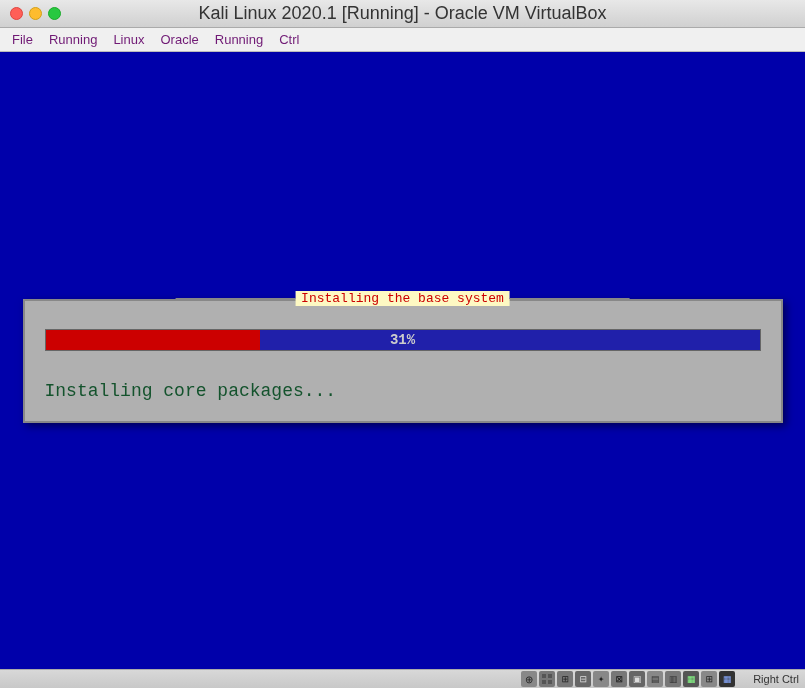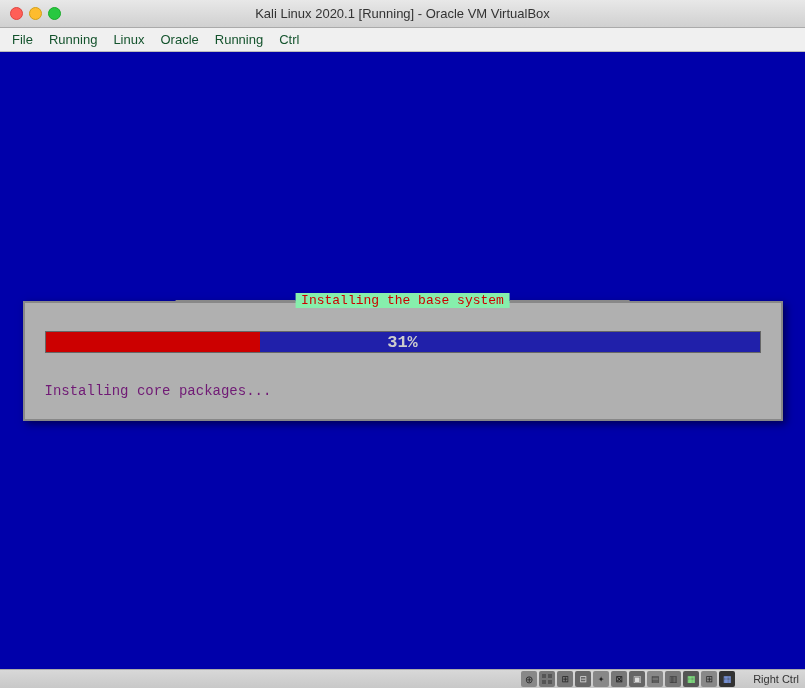--- a/index.html
+++ b/index.html
@@ -35,40 +35,40 @@
       border: 1px solid rgba(0,0,0,0.2);
       cursor: pointer;
     }
     .wc-close { background: #ff5f57; border-color: #e0443e; }
     .wc-minimize { background: #febc2e; border-color: #d4a017; }
     .wc-maximize { background: #28c840; border-color: #1aab29; }
     #title-text {
       position: absolute;
       left: 50%;
       transform: translateX(-50%);
-      font-size: 13px;
+      font-size: 18px;
       color: #333;
       font-weight: 500;
       white-space: nowrap;
     }
 
     
     #menu-bar {
       width: 100%;
       height: 24px;
       background: #f0f0f0;
       border-bottom: 1px solid #bbb;
       display: flex;
       align-items: center;
       padding: 0 4px;
     }
     .menu-item {
       padding: 2px 8px;
       font-size: 13px;
-      color: #14532d;
+      color: #701a75;
       cursor: pointer;
       border-radius: 3px;
     }
 
     
     #vm-screen {
       width: 100%;
       height: 617px;
       background: #0000aa;
       position: relative;
@@ -98,21 +98,21 @@
     #dialog-title-bar .line {
       width: 120px;
       height: 1px;
       background: #888;
     }
     #dialog-title-text {
       font-family: 'Courier New', monospace;
       font-size: 13px;
       color: #cc0000;
       padding: 0 6px;
-      background: #86efac;
+      background: #fef9c3;
     }
     #dialog-content {
       padding: 20px 20px 20px 20px;
       margin-top: 8px;
     }
 
     
     #progress-container {
       width: 100%;
       height: 22px;
@@ -127,29 +127,29 @@
       top: 0;
       height: 100%;
       background: #cc0000;
     }
     #progress-text {
       position: absolute;
       left: 50%;
       top: 50%;
       transform: translate(-50%, -50%);
       font-family: 'Courier New', monospace;
-      font-size: 17px;
+      font-size: 14px;
       color: #cccccc;
       font-weight: bold;
     }
 
     #status-text {
       font-family: 'Courier New', monospace;
-      font-size: 14px;
-      color: #701a75;
+      font-size: 18px;
+      color: #14532d;
       margin-top: 30px;
     }
 
     
     #status-bar {
       width: 100%;
       height: 19px;
       background: linear-gradient(to bottom, #d8d8d8, #c8c8c8);
       border-top: 1px solid #aaa;
       display: flex;

